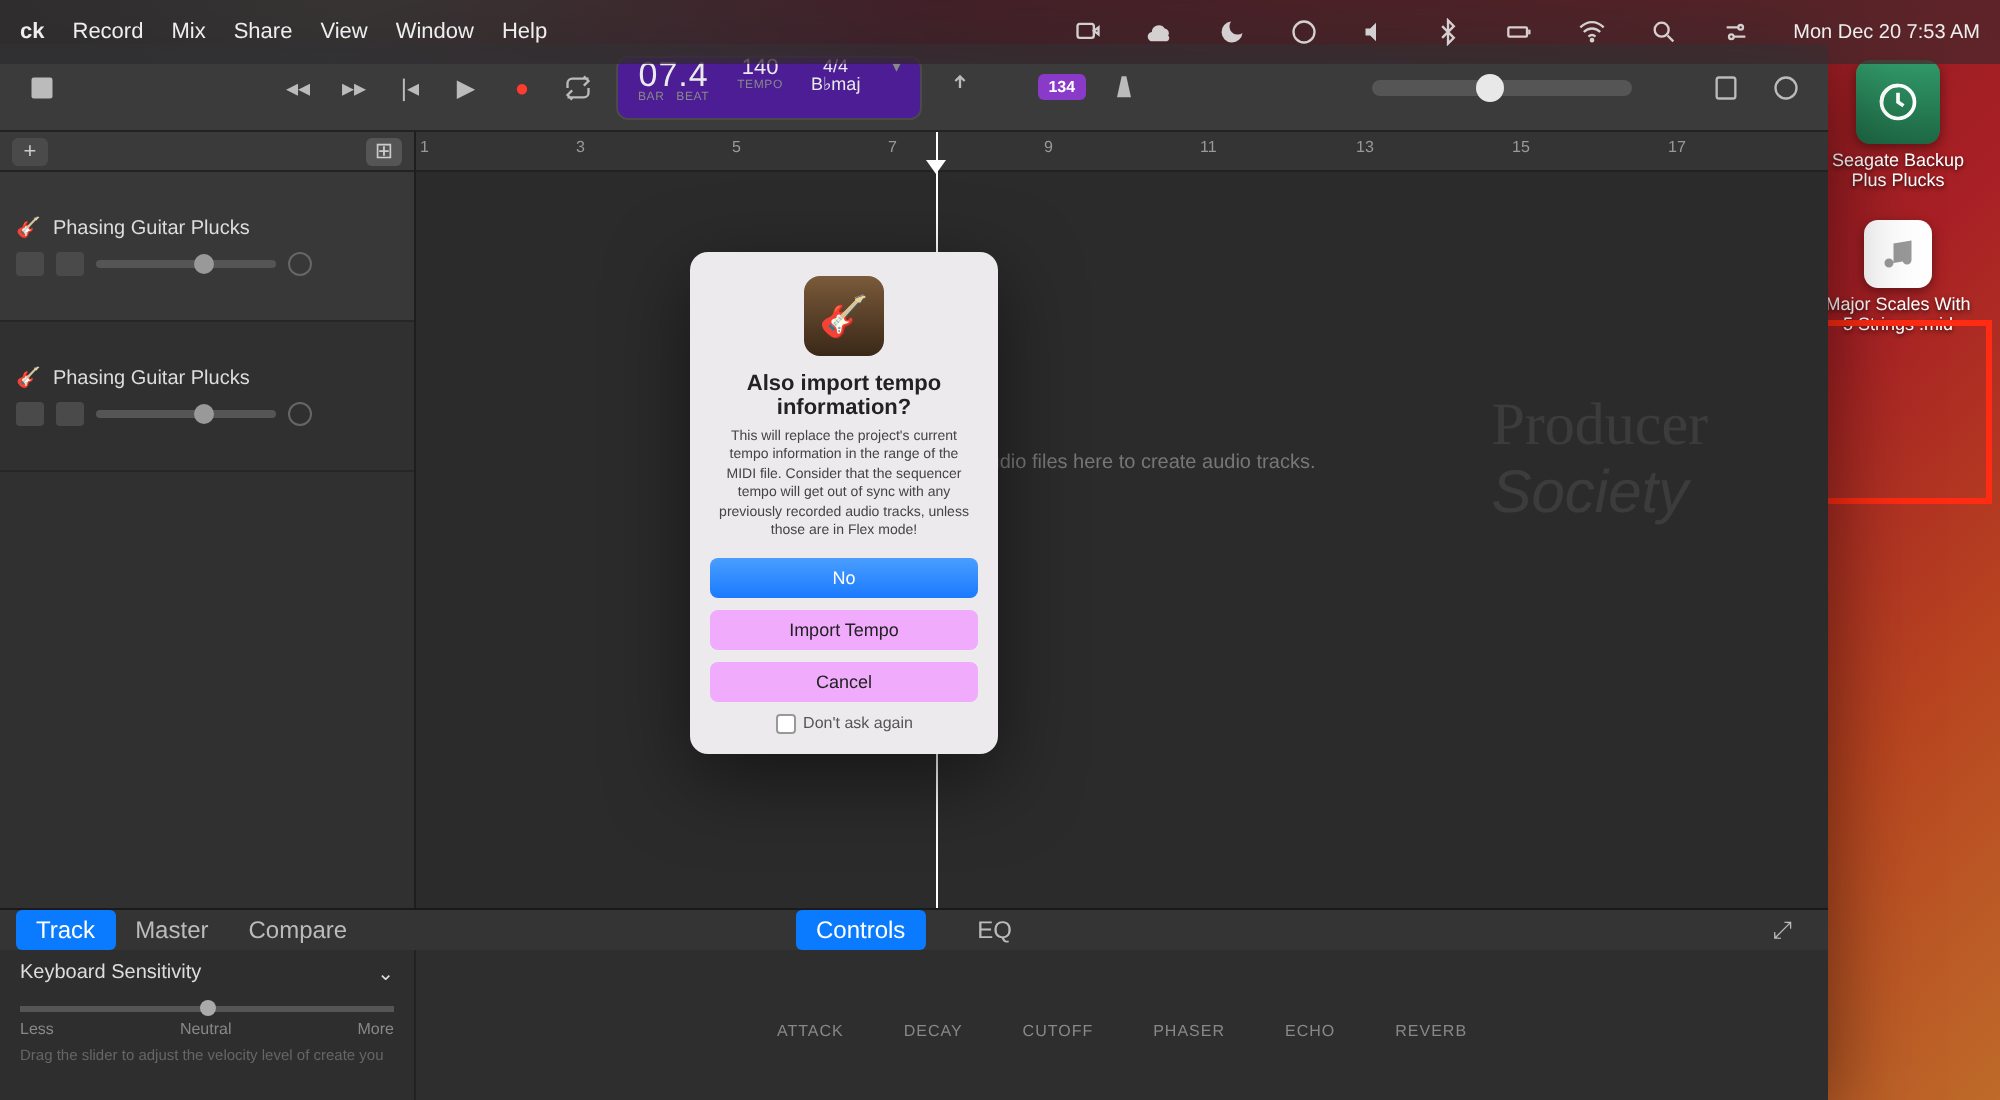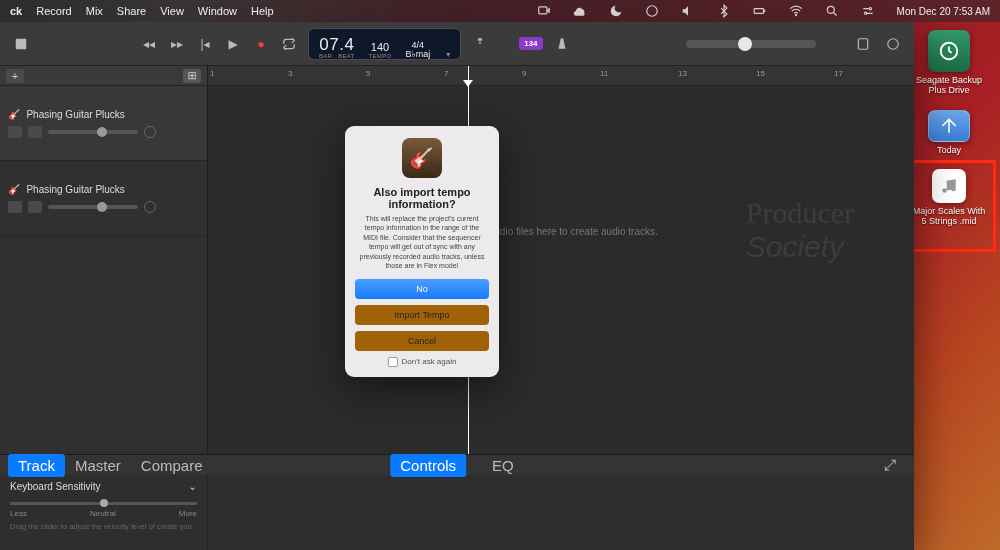--- a/index.html
+++ b/index.html
@@ -1,18 +1,18 @@
 <!DOCTYPE html>
 <html><head>
 <meta charset="utf-8">
 <style>
 *{margin:0;padding:0;box-sizing:border-box;font-family:-apple-system,BlinkMacSystemFont,"Helvetica Neue",sans-serif;-webkit-font-smoothing:antialiased}
 body{width:1000px;height:550px;overflow:hidden;background:#1a1a1a;position:relative}
 .desktop{position:absolute;inset:0;background:linear-gradient(135deg,#3a3530 0%,#504840 12%,#6b1520 30%,#8a1a1f 50%,#a82025 70%,#b84520 85%,#be6a2a 100%)}
-.menu-bar{position:absolute;top:0;left:0;right:0;height:22px;background:rgba(40,40,45,0.55);backdrop-filter:blur(20px);display:flex;align-items:center;padding:0 10px;font-size:11px;color:#eee;z-index:100}
+.menu-bar{position:absolute;top:0;left:0;right:0;height:32px;background:rgba(40,40,45,0.55);backdrop-filter:blur(20px);display:flex;align-items:center;padding:0 10px;font-size:11px;color:#eee;z-index:100}
 .menu-bar .m-left{display:flex;gap:14px}
 .menu-bar .m-left .bold{font-weight:600}
 .menu-bar .m-right{margin-left:auto;display:flex;align-items:center;gap:22px}
 .menu-bar .m-right svg{width:14px;height:14px;opacity:.85}
 .menu-bar .clock{font-size:10px;white-space:nowrap}
 .desktop-icons{position:absolute;right:12px;top:30px;width:78px;display:flex;flex-direction:column;align-items:center;gap:14px;z-index:2}
 .d-icon{display:flex;flex-direction:column;align-items:center;gap:3px;width:78px}
 .d-icon .glyph{width:42px;height:42px;border-radius:7px;display:flex;align-items:center;justify-content:center;box-shadow:0 2px 6px rgba(0,0,0,.4)}
 .d-icon .label{font-size:9px;color:#fff;text-align:center;line-height:1.15;text-shadow:0 1px 2px rgba(0,0,0,.7)}
 .hd-glyph{background:linear-gradient(#329a6a,#1e6945)}
@@ -20,21 +20,21 @@
 .midi-glyph{background:#fff}
 .highlight-box{position:absolute;right:4px;top:160px;width:94px;height:92px;border:3px solid #ff2b12;z-index:3;pointer-events:none}
 .arrow{position:absolute;top:213px;left:526px;width:370px;height:18px;z-index:4;pointer-events:none}
 .app-window{position:absolute;left:0;top:22px;width:914px;height:528px;background:#2b2b2b;display:flex;flex-direction:column;box-shadow:0 10px 40px rgba(0,0,0,.5);z-index:5}
 .win-title{height:20px;background:#3a3a3a;display:flex;align-items:center;justify-content:center;font-size:10px;color:#aaa;border-bottom:1px solid #232323}
 .win-title .tl{display:flex;align-items:center;gap:6px}
 .toolbar{height:44px;background:#3b3b3b;display:flex;align-items:center;padding:0 10px;gap:8px;border-bottom:1px solid #222}
 .tb-group{display:flex;align-items:center;gap:6px}
 .tb-btn{width:22px;height:22px;border-radius:4px;display:flex;align-items:center;justify-content:center;color:#bbb;font-size:12px}
 .spacer{flex:1}
-.lcd{background:#0f172a;border-radius:6px;height:32px;display:flex;align-items:flex-end;padding:0 10px;gap:14px;border:1px solid #4a4a4a}
+.lcd{background:#4c1d95;border-radius:6px;height:32px;display:flex;align-items:flex-start;padding:0 10px;gap:14px;border:1px solid #4a4a4a}
 .lcd .big{color:#eaeaea;font-size:17px;font-weight:300;letter-spacing:.5px}
 .lcd .sm-col{display:flex;flex-direction:column;align-items:center;line-height:1}
 .lcd .sm{color:#eaeaea;font-size:11px;font-weight:500}
 .lcd .tiny{color:#888;font-size:6px;text-transform:uppercase;letter-spacing:.3px}
 .lcd .caret{color:#888;font-size:8px;margin-left:2px}
 .purple-badge{background:#8a3ac9;color:#fff;font-size:8px;font-weight:600;padding:2px 5px;border-radius:3px}
 .vol-track{width:130px;height:8px;background:#555;border-radius:4px;position:relative}
 .vol-track .thumb{position:absolute;top:-3px;left:52px;width:14px;height:14px;background:#e8e8e8;border-radius:50%}
 .work{flex:1;display:flex;background:#2a2a2a;min-height:0}
 .left-col{width:208px;background:#303030;border-right:1px solid #1e1e1e;display:flex;flex-direction:column}
@@ -48,39 +48,39 @@
 .mini-slider{flex:1;height:4px;background:#555;border-radius:2px;position:relative;max-width:90px}
 .mini-slider .kn{position:absolute;top:-3px;left:54%;width:10px;height:10px;background:#999;border-radius:50%}
 .arrange{flex:1;background:#2b2b2b;display:flex;flex-direction:column;position:relative}
 .ruler{height:20px;background:#343434;border-bottom:1px solid #222;position:relative;font-size:8px;color:#999}
 .ruler .tick{position:absolute;top:3px}
 .playhead{position:absolute;top:0;bottom:0;width:1px;background:#fff;z-index:2}
 .playhead .head{position:absolute;top:14px;left:-5px;width:0;height:0;border-left:5px solid transparent;border-right:5px solid transparent;border-top:7px solid #fff}
 .drop-hint{color:#777;font-size:10px;text-align:center;margin-top:140px}
 .watermark{position:absolute;right:60px;top:130px;opacity:.08;color:#fff;font-size:30px;font-family:serif;pointer-events:none}
 .bottom{height:96px;background:#2e2e2e;border-top:1px solid #1a1a1a;display:flex;flex-direction:column}
-.btabs{height:20px;background:#343434;display:flex;align-items:center;padding:0 8px;gap:0;font-size:15px;color:#bbb}
+.btabs{height:20px;background:#343434;display:flex;align-items:center;padding:0 8px;gap:0;font-size:12px;color:#bbb}
 .btabs .tab{padding:3px 10px;border-radius:3px}
 .btabs .tab.active{background:#0a7aff;color:#fff}
 .btabs .center{position:absolute;left:50%;transform:translateX(-50%);display:flex;gap:16px}
 .bcontent{flex:1;display:flex}
 .inspector{width:208px;padding:6px 10px;border-right:1px solid #222;font-size:9px;color:#aaa}
 .inspector .ttl{color:#ddd;font-size:10px;margin-bottom:8px;display:flex;justify-content:space-between}
 .inspector .sl{height:3px;background:#555;margin:10px 0 4px;position:relative}
 .inspector .sl .k{position:absolute;top:-3px;left:48%;width:8px;height:8px;background:#aaa;border-radius:50%}
 .inspector .lbls{display:flex;justify-content:space-between;font-size:8px;color:#888}
 .inspector .desc{font-size:7.5px;color:#666;margin-top:4px}
 .smart-area{flex:1;padding-top:36px;display:flex;justify-content:center;gap:30px}
 .sc{color:#888;font-size:8px;letter-spacing:.5px}
 
 .dialog{position:absolute;left:345px;top:126px;width:154px;background:#eceaec;border-radius:9px;box-shadow:0 12px 40px rgba(0,0,0,.5);z-index:50;padding:12px 10px 10px;text-align:center}
 .dialog .icon{width:40px;height:40px;margin:0 auto 8px;background:linear-gradient(#7a5a3a,#3a2818);border-radius:8px;display:flex;align-items:center;justify-content:center;font-size:20px}
 .dialog .d-title{font-size:11px;font-weight:700;color:#222;margin-bottom:4px}
 .dialog .d-body{font-size:7px;color:#444;line-height:1.35;margin-bottom:8px;padding:0 4px}
-.dialog button{display:block;width:100%;height:20px;border:none;border-radius:4px;font-size:9px;margin-bottom:6px;cursor:pointer;background:#a16207;color:#222}
+.dialog button{display:block;width:100%;height:20px;border:none;border-radius:4px;font-size:9px;margin-bottom:6px;cursor:pointer;background:#f0abfc;color:#222}
 .dialog button.primary{background:linear-gradient(#4a9eff,#1a7aff);color:#fff}
 .dialog .check{font-size:8px;color:#555;display:flex;align-items:center;justify-content:center;gap:4px;margin-top:4px}
 .dialog .check .cb{width:10px;height:10px;border:1px solid #999;border-radius:2px;background:#fff}
 </style>
 </head>
 <body>
 
 <div class="desktop"></div>
 
 <div class="menu-bar">
@@ -134,29 +134,21 @@
 
 <div class="desktop-icons">
   <div class="d-icon">
     <div class="glyph hd-glyph">
         <svg width="22" height="22" viewBox="0 0 24 24" fill="none" stroke="#fff" stroke-width="2">
           <circle cx="12" cy="12" r="9"></circle>
           <path d="M12 7v5l3 2"></path>
           <path d="M3 12a9 9 0 019-9"></path>
         </svg>
       </div>
-    <div class="label">Seagate Backup Plus Drive</div>
-  </div>
-  <div class="d-icon">
-    <div class="glyph folder-glyph" style="height:32px">
-        <svg width="20" height="20" viewBox="0 0 24 24" fill="none" stroke="#fff" stroke-width="2">
-          <path d="M12 4v16M4 12l8-8 8 8"></path>
-        </svg>
-      </div>
-    <div class="label">Today</div>
+    <div class="label">Seagate Backup Plus Plucks</div>
   </div>
   <div class="d-icon">
     <div class="glyph midi-glyph" style="width:34px;height:34px">
         <svg width="18" height="18" viewBox="0 0 24 24" fill="#999">
           <path d="M9 18a3 3 0 11-6 0 3 3 0 016 0zm12-2a3 3 0 11-6 0 3 3 0 016 0zM9 18V5l12-2v13"></path>
         </svg>
       </div>
     <div class="label">Major Scales With 5 Strings .mid</div>
   </div>
 </div>
@@ -307,20 +299,28 @@
         <div class="sl">
             <div class="k"></div>
           </div>
         <div class="lbls">
             <span>Less</span>
             <span>Neutral</span>
             <span>More</span>
           </div>
         <div class="desc">Drag the slider to adjust the velocity level of create you</div>
       </div>
+      <div class="smart-area">
+        <div class="sc">ATTACK</div>
+        <div class="sc">DECAY</div>
+        <div class="sc">CUTOFF</div>
+        <div class="sc">PHASER</div>
+        <div class="sc">ECHO</div>
+        <div class="sc">REVERB</div>
+      </div>
     </div>
   </div>
 </div>
 
 <div class="dialog">
   <div class="icon">🎸</div>
   <div class="d-title">Also import tempo information?</div>
   <div class="d-body">This will replace the project's current tempo information in the range of the MIDI file. Consider that the sequencer tempo will get out of sync with any previously recorded audio tracks, unless those are in Flex mode!</div>
   <button class="primary">No</button>
   <button>Import Tempo</button>

